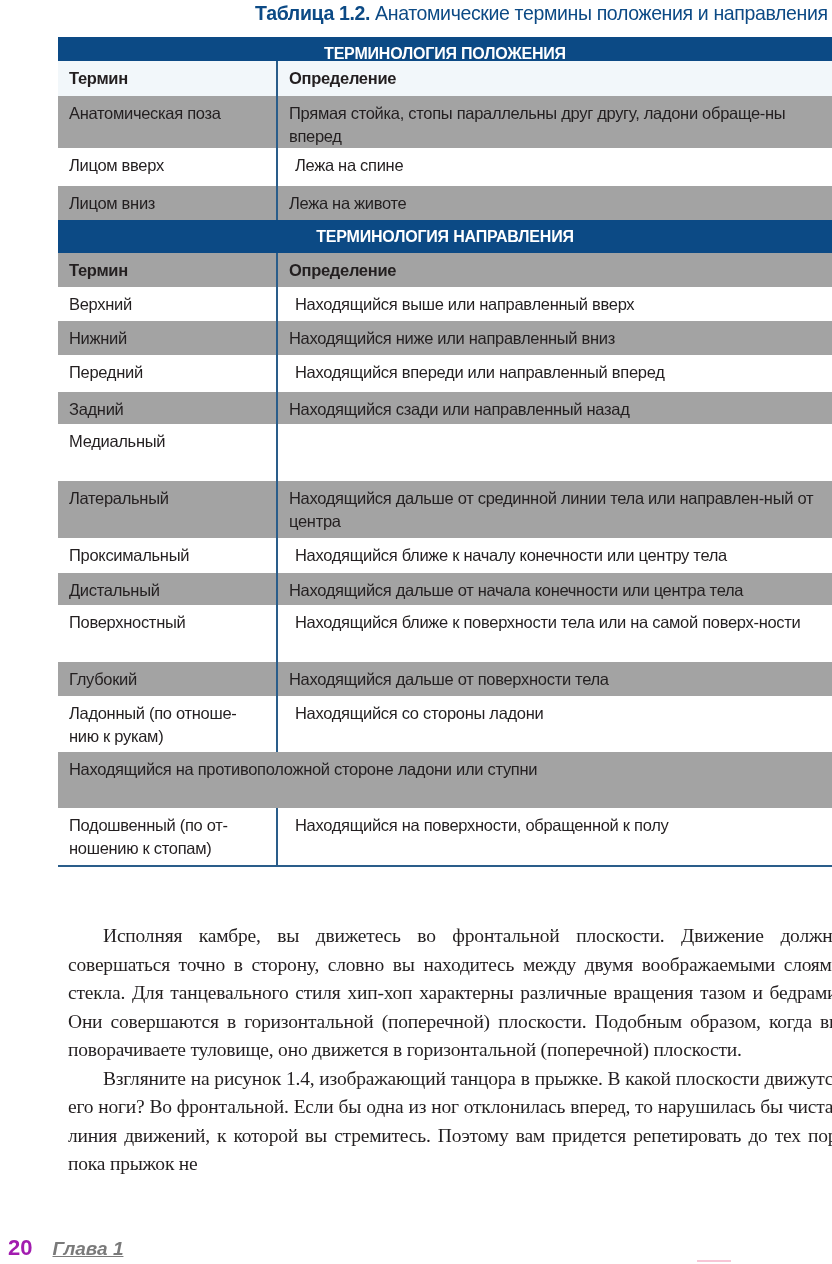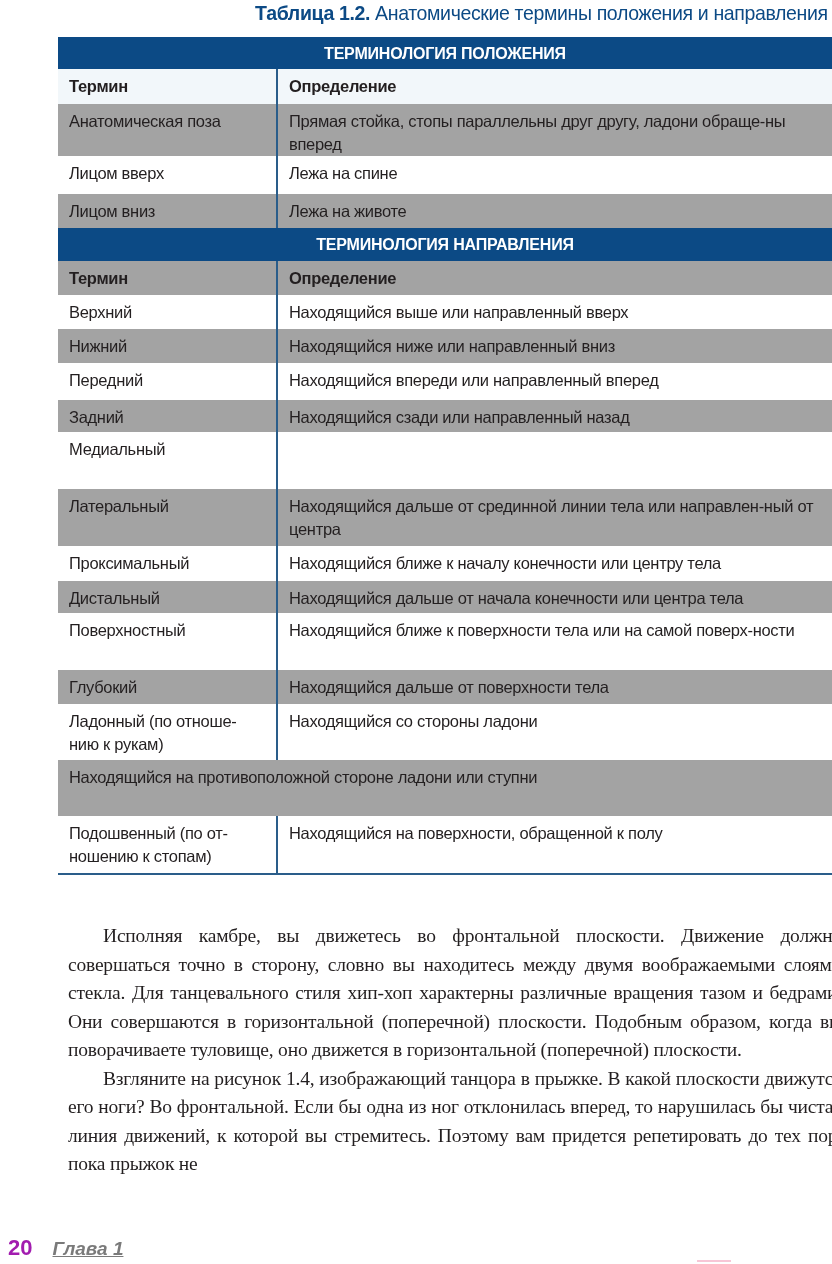--- a/index.html
+++ b/index.html
@@ -12,33 +12,33 @@
     font-size:21px; color:#0c4a85; white-space:nowrap; letter-spacing:-0.4px;
     transform:scaleX(0.93); transform-origin:right center;
   }
   .caption b { font-weight:bold; }
   .table {
     position:absolute; left:58px; top:37px; width:774px;
     border-bottom:2px solid #2a5d8a;
   }
   .band {
     background:#0c4a85; color:#ffffff; font-weight:bold; text-align:center;
-    font-size:16px; height:32px; line-height:34px; letter-spacing:-0.2px;
+    font-size:16px; height:24px; line-height:34px; letter-spacing:-0.2px;
   }
   .row { display:flex; position:relative; }
   .row .c1, .row .c2 {
     padding:6px 10px 6px 11px; font-size:16.5px; line-height:23px; box-sizing:border-box;
     letter-spacing:-0.3px;
   }
   .row .c1 { width:220px; border-right:2px solid #2a5d8a; }
   .row .c2 { flex:1; padding-left:11px; }
   .row.hdr .c1, .row.hdr .c2 { font-weight:bold; }
   .bg-blue { background:#f2f7fa; }
   .bg-cream { background:#a3a3a3; }
-  .bg-white { background:#ffffff; }
+  .bg-white { background:#ffffff;gap:6px; }
   .body-text {
     position:absolute; left:68px; width:774px; top:922px;
     font-family:"Liberation Serif", serif; font-size:19.5px; line-height:28.5px;
     color:#231f20; text-align:justify; letter-spacing:-0.2px;
   }
   .body-text p { margin:0; text-indent:35px; }
   .footer {
     position:absolute; left:8px; top:1234px; height:28px; line-height:28px;
     white-space:nowrap;
   }

